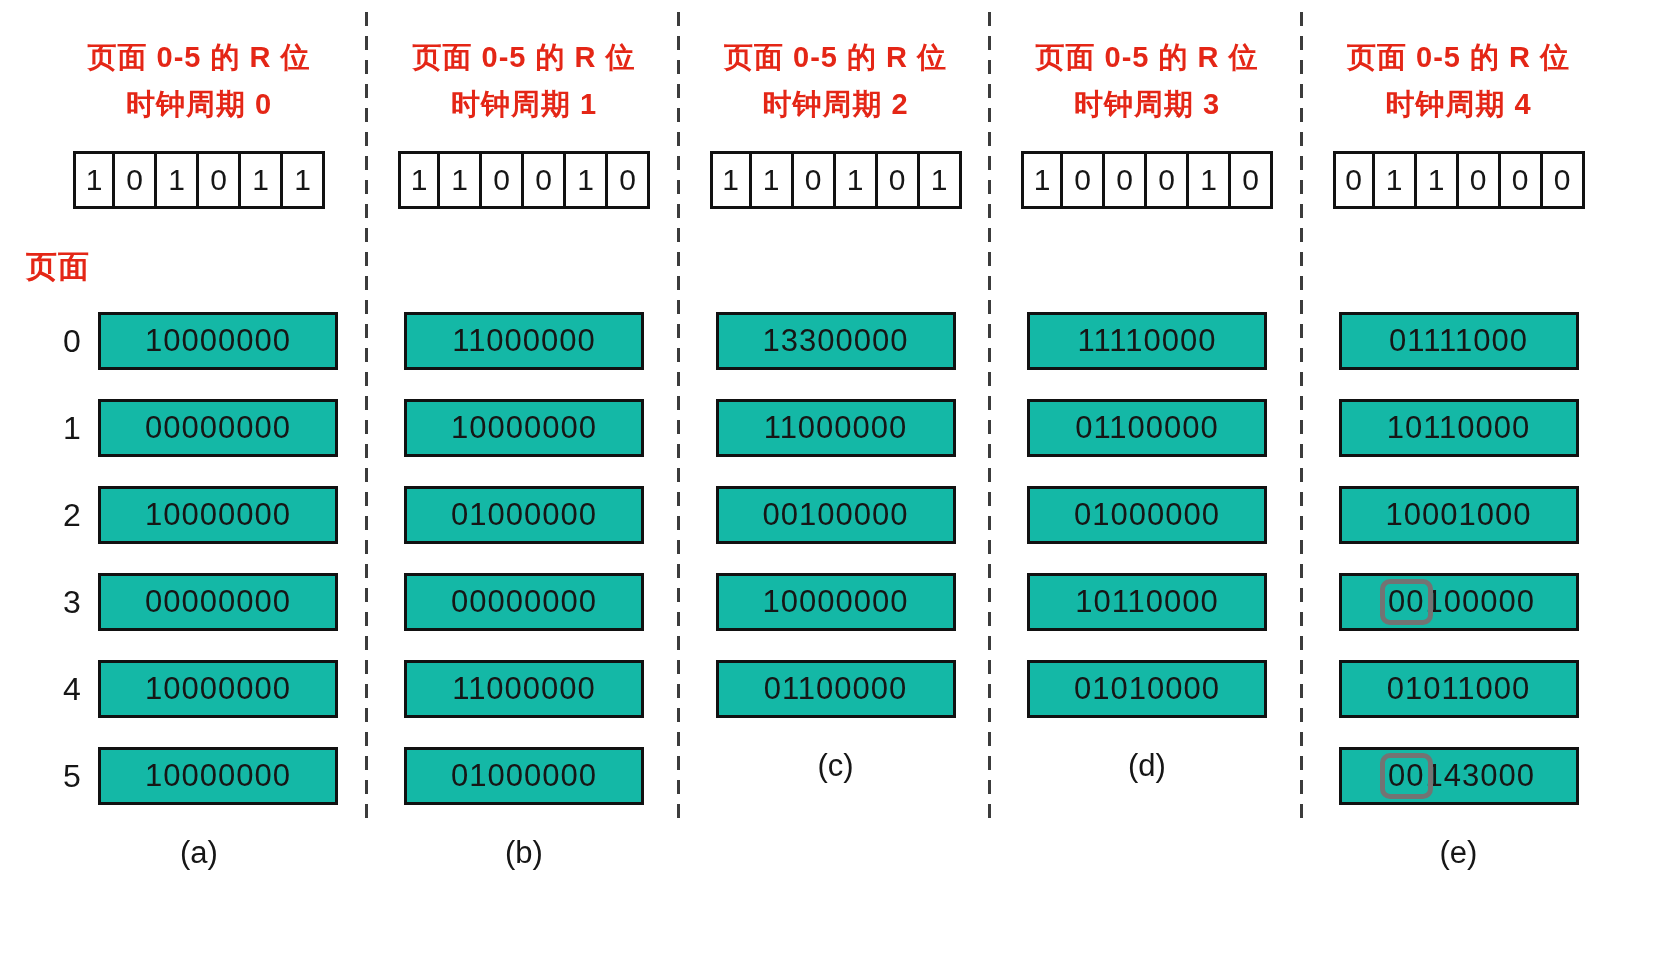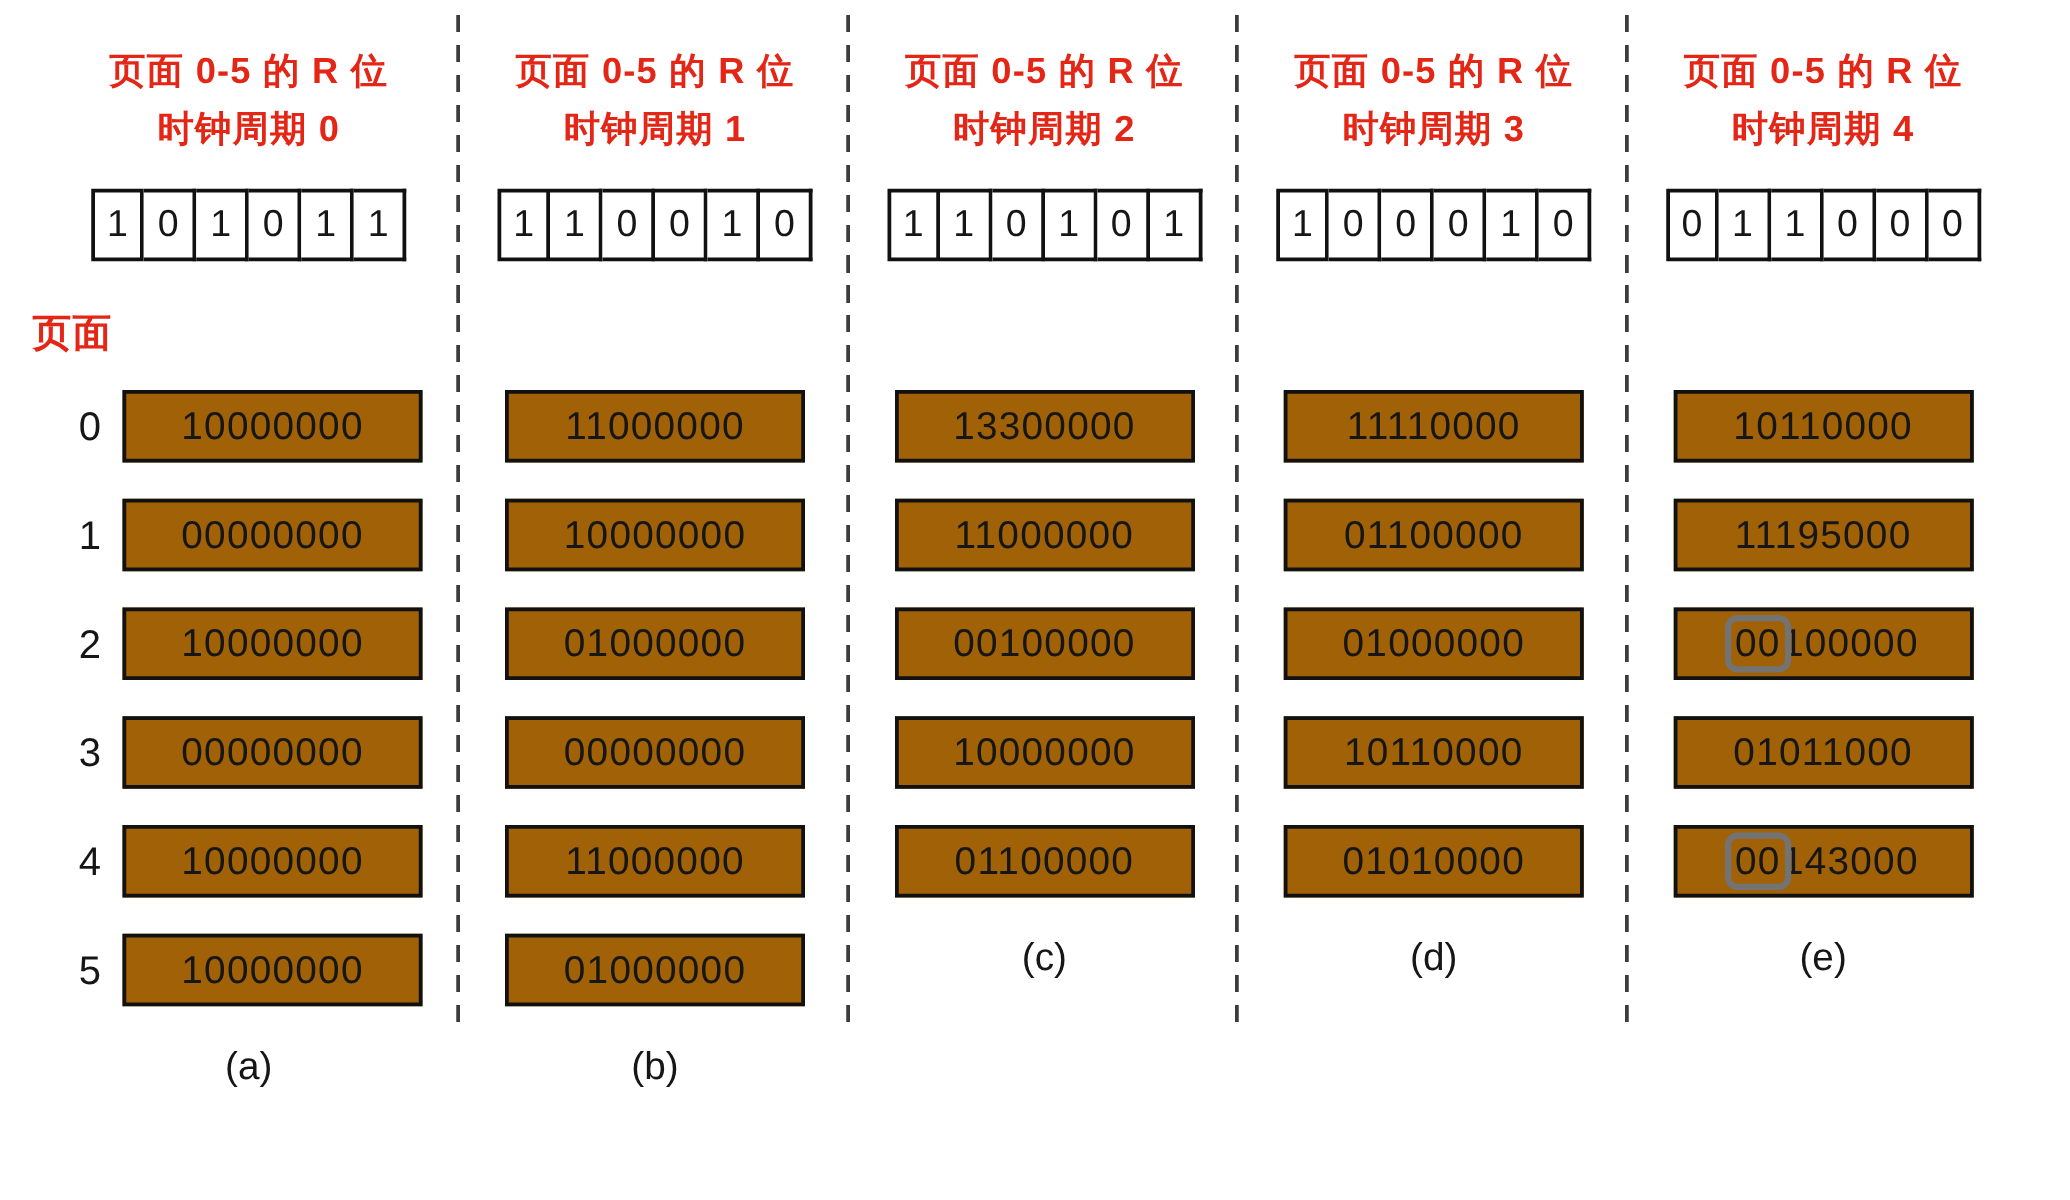--- a/index.html
+++ b/index.html
@@ -29,21 +29,21 @@
   .rrow{display:flex;margin-top:23px;}
   .rcell{width:42px;height:58px;box-sizing:border-box;border:3px solid var(--line);
     display:flex;align-items:center;justify-content:center;font-size:30px;background:#fff;}
   .rcell + .rcell{border-left:none;}
 
   .rows{margin-top:103px;display:flex;flex-direction:column;gap:29px;}
   .crow{display:flex;align-items:center;height:58px;}
   .pnum{width:24px;margin-right:14px;text-align:center;font-size:32px;color:#161616;}
   .cbox{width:240px;height:58px;box-sizing:border-box;border:3px solid var(--line);
     display:flex;align-items:center;justify-content:center;font-size:31px;
-    letter-spacing:1px;background:#a16207;white-space:nowrap;}
+    letter-spacing:1px;background:#14b8a6;white-space:nowrap;}
 
   .hl{display:inline-block;border:5px solid #737373;border-radius:10px;
     padding:2px 3px 3px 3px;margin:-8px -7px -8px -2px;line-height:1;position:relative;z-index:1;}
 
   .caption{margin-top:30px;font-size:31px;color:#161616;}
 
   .pages-label{position:absolute;left:26px;top:246px;font-size:31px;font-weight:bold;
     color:var(--red);letter-spacing:1px;}
 </style>
 </head>
@@ -255,26 +255,31 @@
       <div class="rcell">0</div>
       <div class="rcell">1</div>
       <div class="rcell">1</div>
       <div class="rcell">0</div>
       <div class="rcell">0</div>
       <div class="rcell">0</div>
     </div>
     <div class="rows">
       <div class="crow">
         <div class="cbox">
+            <span>01111000</span>
+          </div>
+      </div>
+      <div class="crow">
+        <div class="cbox">
             <span>10110000</span>
           </div>
       </div>
       <div class="crow">
         <div class="cbox">
-            <span>11195000</span>
+            <span>10001000</span>
           </div>
       </div>
       <div class="crow">
         <div class="cbox">
           <span class="hl">00</span>
             <span>100000</span>
         </div>
       </div>
       <div class="crow">
         <div class="cbox">

